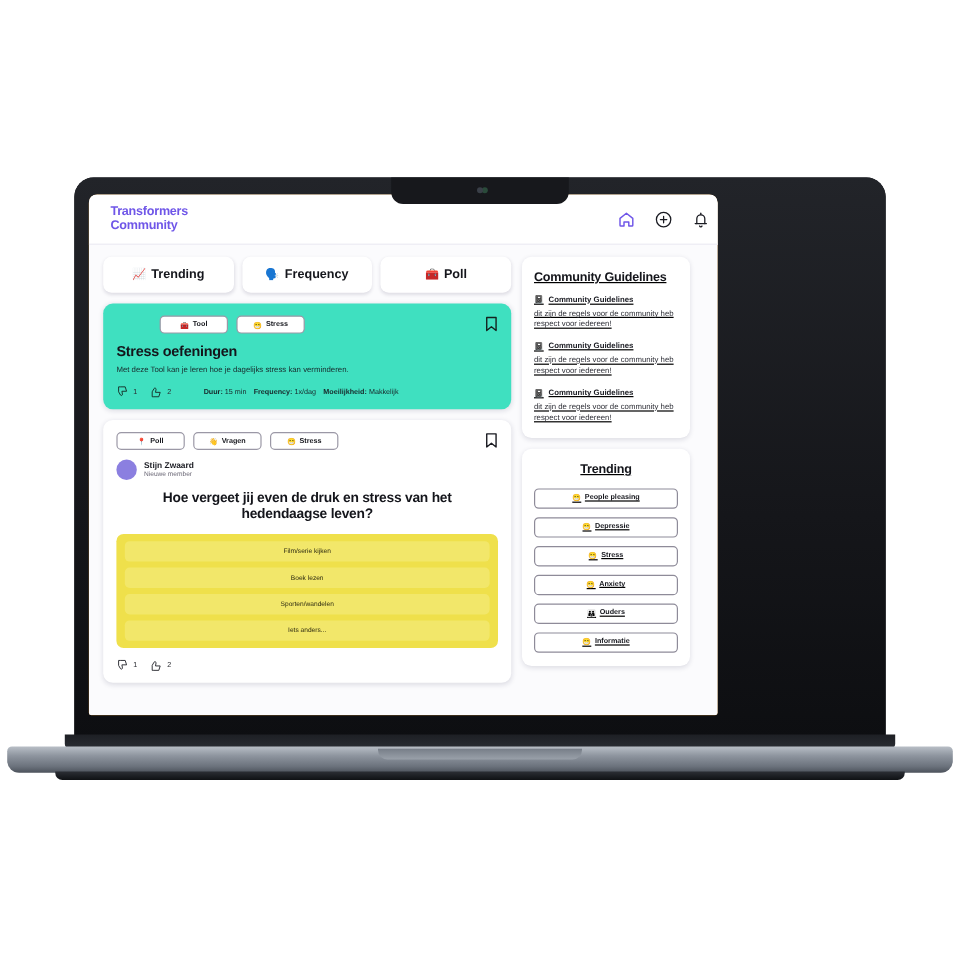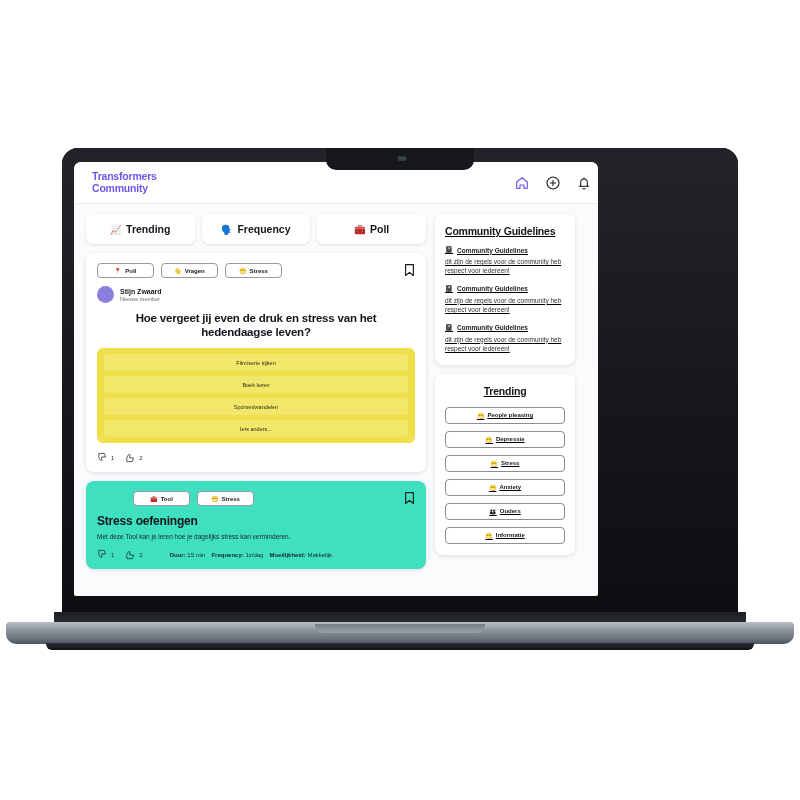--- a/index.html
+++ b/index.html
@@ -300,75 +300,20 @@
               <div class="tab">
                 <span class="tab-emoji">🗣️</span>
                 <span>Frequency</span>
               </div>
               <div class="tab">
                 <span class="tab-emoji">🧰</span>
                 <span>Poll</span>
               </div>
             </div>
 
-            <div class="card">
-              <div class="chip-row">
-                <div class="chip">
-                  <span class="chip-emoji">📍</span>
-                  <span>Poll</span>
-                </div>
-                <div class="chip">
-                  <span class="chip-emoji">👋</span>
-                  <span>Vragen</span>
-                </div>
-                <div class="chip">
-                  <span class="chip-emoji">😁</span>
-                  <span>Stress</span>
-                </div>
-              </div>
-
-              <span class="bookmark">
-                <svg viewBox="0 0 14 18" fill="none" stroke="#1a1b22" stroke-width="1.5" stroke-linejoin="round">
-                  <path d="M2 2h10v14l-5-4-5 4z"></path>
-                </svg>
-              </span>
-
-              <div class="author">
-                <div class="author-avatar"></div>
-                <div>
-                  <div class="author-name">Stijn Zwaard</div>
-                  <div class="author-sub">Nieuwe member</div>
-                </div>
-              </div>
-
-              <div class="post-title">Hoe vergeet jij even de druk en stress van het hedendaagse leven?</div>
-
-              <div class="poll">
-                <div class="poll-option">Film/serie kijken</div>
-                <div class="poll-option">Boek lezen</div>
-                <div class="poll-option">Sporten/wandelen</div>
-                <div class="poll-option">Iets anders...</div>
-              </div>
-
-              <div class="reactions">
-                <div class="reaction">
-                  <svg viewBox="0 0 24 24" fill="none" stroke="#1a1b22" stroke-width="1.6" stroke-linejoin="round">
-                    <path d="M7 3h9l2.5 8H10l1 5.5a2 2 0 0 1-3.6 1.4L4 12V3z"></path>
-                  </svg>
-                  <span class="reaction-count">1</span>
-                </div>
-                <div class="reaction">
-                  <svg viewBox="0 0 24 24" fill="none" stroke="#1a1b22" stroke-width="1.6" stroke-linejoin="round">
-                    <path d="M7 21h9l2.5-8H10l1-5.5A2 2 0 0 0 7.4 6.1L4 12v9z"></path>
-                  </svg>
-                  <span class="reaction-count">2</span>
-                </div>
-              </div>
-            </div>
-
             <div class="card teal">
               <div class="chip-row" style="justify-content:flex-start;padding-left:36px;">
                 <div class="chip">
                   <span class="chip-emoji">🧰</span>
                   <span>Tool</span>
                 </div>
                 <div class="chip">
                   <span class="chip-emoji">😁</span>
                   <span>Stress</span>
                 </div>
@@ -399,20 +344,75 @@
                 <div class="tool-meta">
                   <span><b>Duur:</b>
                         <span>15 min</span></span>
                   <span><b>Frequency:</b>
                         <span>1x/dag</span></span>
                   <span><b>Moeilijkheid:</b>
                         <span>Makkelijk</span></span>
                 </div>
               </div>
             </div>
+
+            <div class="card">
+              <div class="chip-row">
+                <div class="chip">
+                  <span class="chip-emoji">📍</span>
+                  <span>Poll</span>
+                </div>
+                <div class="chip">
+                  <span class="chip-emoji">👋</span>
+                  <span>Vragen</span>
+                </div>
+                <div class="chip">
+                  <span class="chip-emoji">😁</span>
+                  <span>Stress</span>
+                </div>
+              </div>
+
+              <span class="bookmark">
+                <svg viewBox="0 0 14 18" fill="none" stroke="#1a1b22" stroke-width="1.5" stroke-linejoin="round">
+                  <path d="M2 2h10v14l-5-4-5 4z"></path>
+                </svg>
+              </span>
+
+              <div class="author">
+                <div class="author-avatar"></div>
+                <div>
+                  <div class="author-name">Stijn Zwaard</div>
+                  <div class="author-sub">Nieuwe member</div>
+                </div>
+              </div>
+
+              <div class="post-title">Hoe vergeet jij even de druk en stress van het hedendaagse leven?</div>
+
+              <div class="poll">
+                <div class="poll-option">Film/serie kijken</div>
+                <div class="poll-option">Boek lezen</div>
+                <div class="poll-option">Sporten/wandelen</div>
+                <div class="poll-option">Iets anders...</div>
+              </div>
+
+              <div class="reactions">
+                <div class="reaction">
+                  <svg viewBox="0 0 24 24" fill="none" stroke="#1a1b22" stroke-width="1.6" stroke-linejoin="round">
+                    <path d="M7 3h9l2.5 8H10l1 5.5a2 2 0 0 1-3.6 1.4L4 12V3z"></path>
+                  </svg>
+                  <span class="reaction-count">1</span>
+                </div>
+                <div class="reaction">
+                  <svg viewBox="0 0 24 24" fill="none" stroke="#1a1b22" stroke-width="1.6" stroke-linejoin="round">
+                    <path d="M7 21h9l2.5-8H10l1-5.5A2 2 0 0 0 7.4 6.1L4 12v9z"></path>
+                  </svg>
+                  <span class="reaction-count">2</span>
+                </div>
+              </div>
+            </div>
           </div>
 
           <div id="rail">
 
             <div class="rail-card">
               <div class="rail-title">Community Guidelines</div>
 
               <div class="guideline">
                 <div class="guideline-head">
                   <span>📓</span>

